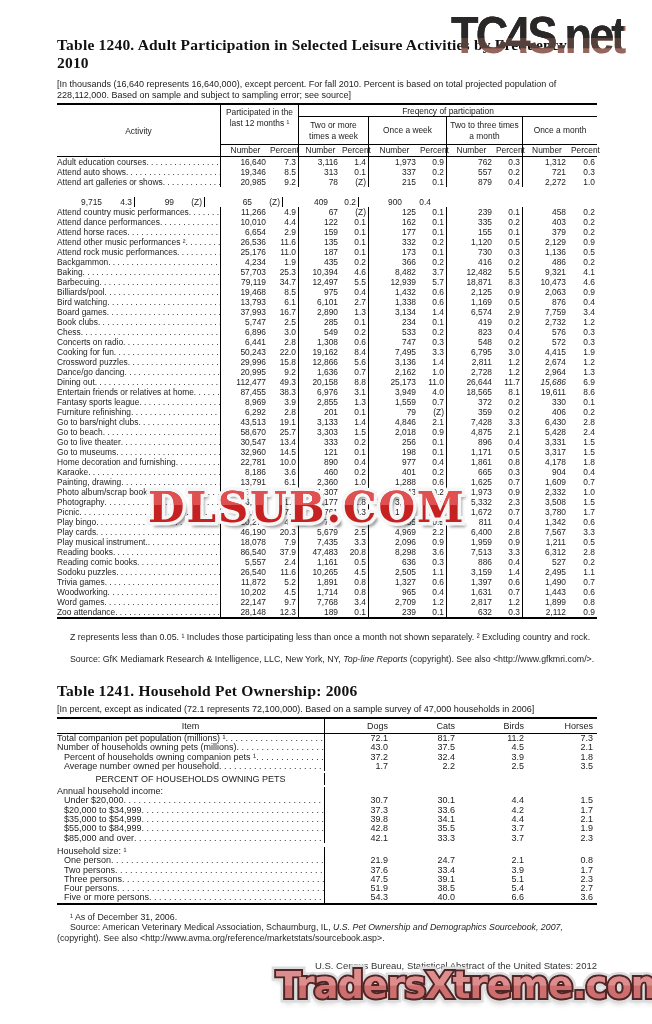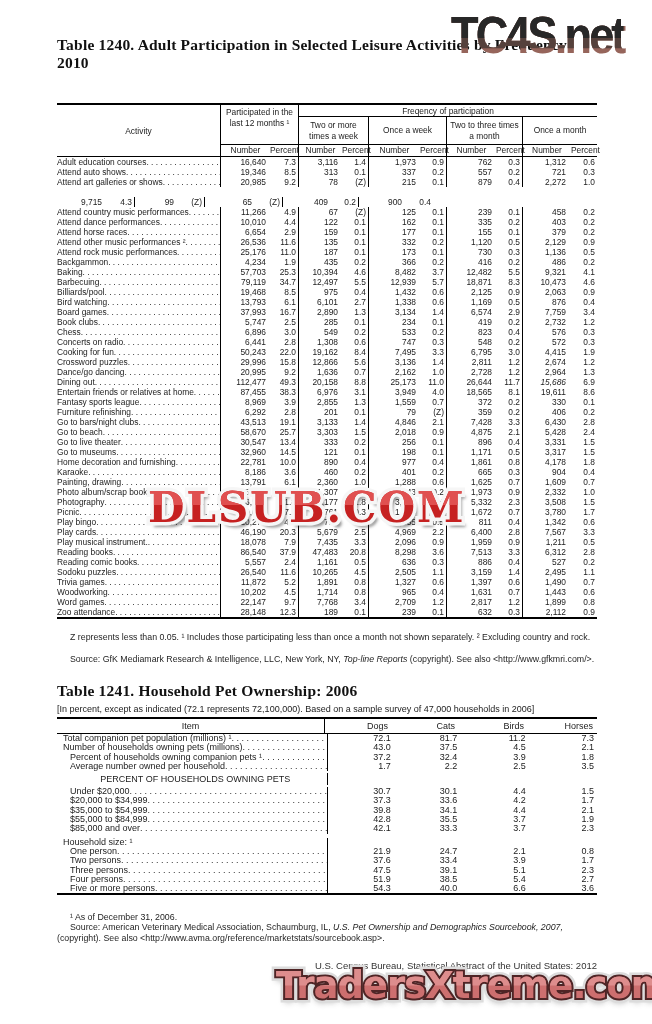--- a/index.html
+++ b/index.html
@@ -58,21 +58,21 @@
 
   
   .t1241 { position:absolute; left:57px; top:717px; width:540px;
            border-top:2px solid #000; border-bottom:2px solid #000;
            font-size:9px; line-height:9.3px; box-sizing:border-box; }
   .t1241 * { box-sizing:border-box; }
   .p-hdr { display:flex; height:15px; line-height:14px; border-bottom:1px solid #000; }
   .p-item-h { width:268px; border-right:1px solid #000; text-align:center; }
   .p-col-h { text-align:right; padding-right:3px; }
   .prow { display:flex; height:9.3px; line-height:9.3px; }
-  .p-item { width:268px; border-right:1px solid #000; display:flex; overflow:hidden;margin-left:6px; }
+  .p-item { width:268px; border-right:1px solid #000; display:flex; overflow:hidden; }
   .p-val { text-align:right; padding-right:3px; }
   .prow.center { height:12px; line-height:12px; margin:2px 0; }
   .prow.center .p-item { justify-content:center; }
   .prow.gap { margin-top:4px; }
   .ind1 { padding-left:7px; }
 
   
   .footer764 { position:absolute; left:57px; top:947px; font-size:12.5px; letter-spacing:.3px; color:#222; }
   .footer764 .pg { margin-right:14px; }
   .census { position:absolute; left:57px; top:960px; width:540px; text-align:right;
@@ -108,20 +108,21 @@
   #wm-bot .mid { -webkit-text-stroke:4px #4f2526; color:#4f2526; }
   #wm-bot .fill { color:#cd6f6f; }
   #wm-bot .gloss { color:#dd8d8d; clip-path:inset(0 0 50% 0); }
 </style>
 </head>
 <body>
 
 <div class="page">
 
   <h1 class="tbl-title" id="title1">Table 1240. Adult Participation in Selected Leisure Activities by Frequency: 2010</h1>
+  <div class="note" id="note1">[In thousands (16,640 represents 16,640,000), except percent. For fall 2010. Percent is based on total projected population of 228,112,000. Based on sample and subject to sampling error; see source]</div>
 
   <div class="t1240">
     <div class="hdr">
       <div class="h-activity">Activity</div>
       <div class="h-part">
         <div class="h-part-label">Participated in the last 12 months ¹</div>
         <div class="h-np">
           <span style="width:50px">Number</span>
           <span style="width:28px">Percent</span>
         </div>
@@ -1023,20 +1024,29 @@
             <div class="leader"></div>
           </div>
           <div class="p-val" style="width: 66px;">1.7</div>
           <div class="p-val" style="width: 67px;">2.2</div>
           <div class="p-val" style="width: 69px;">2.5</div>
           <div class="p-val" style="width: 69px;">3.5</div>
         </div>
         <div class="prow center">
           <div class="p-item">
             <div class="lbl">PERCENT OF HOUSEHOLDS OWNING PETS</div>
+          </div>
+          <div class="p-val" style="width: 66px;"></div>
+          <div class="p-val" style="width: 67px;"></div>
+          <div class="p-val" style="width: 69px;"></div>
+          <div class="p-val" style="width: 69px;"></div>
+        </div>
+        <div class="prow">
+          <div class="p-item">
+            <div class="lbl">Annual household income:</div>
           </div>
           <div class="p-val" style="width: 66px;"></div>
           <div class="p-val" style="width: 67px;"></div>
           <div class="p-val" style="width: 69px;"></div>
           <div class="p-val" style="width: 69px;"></div>
         </div>
         <div class="prow">
           <div class="p-item">
             <div class="lbl ind1">Under $20,000</div>
             <div class="leader"></div>

